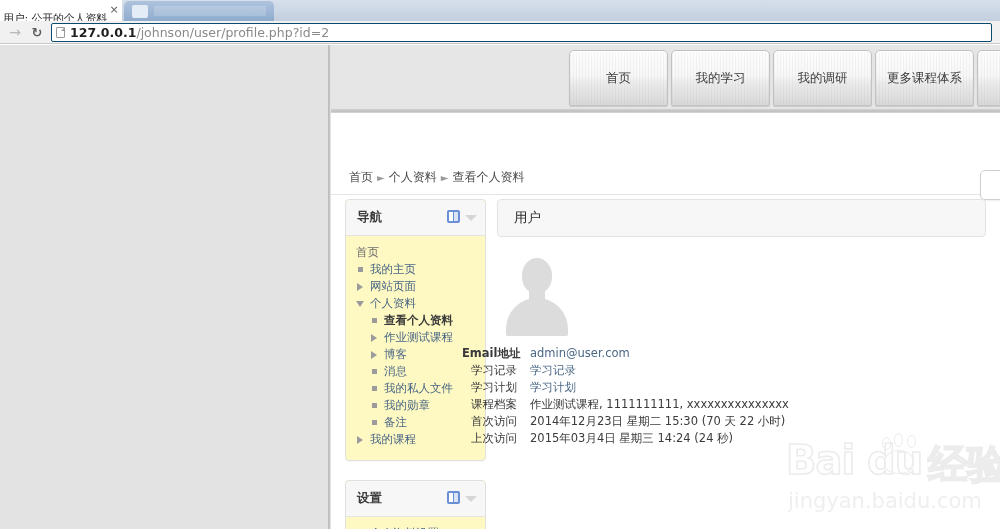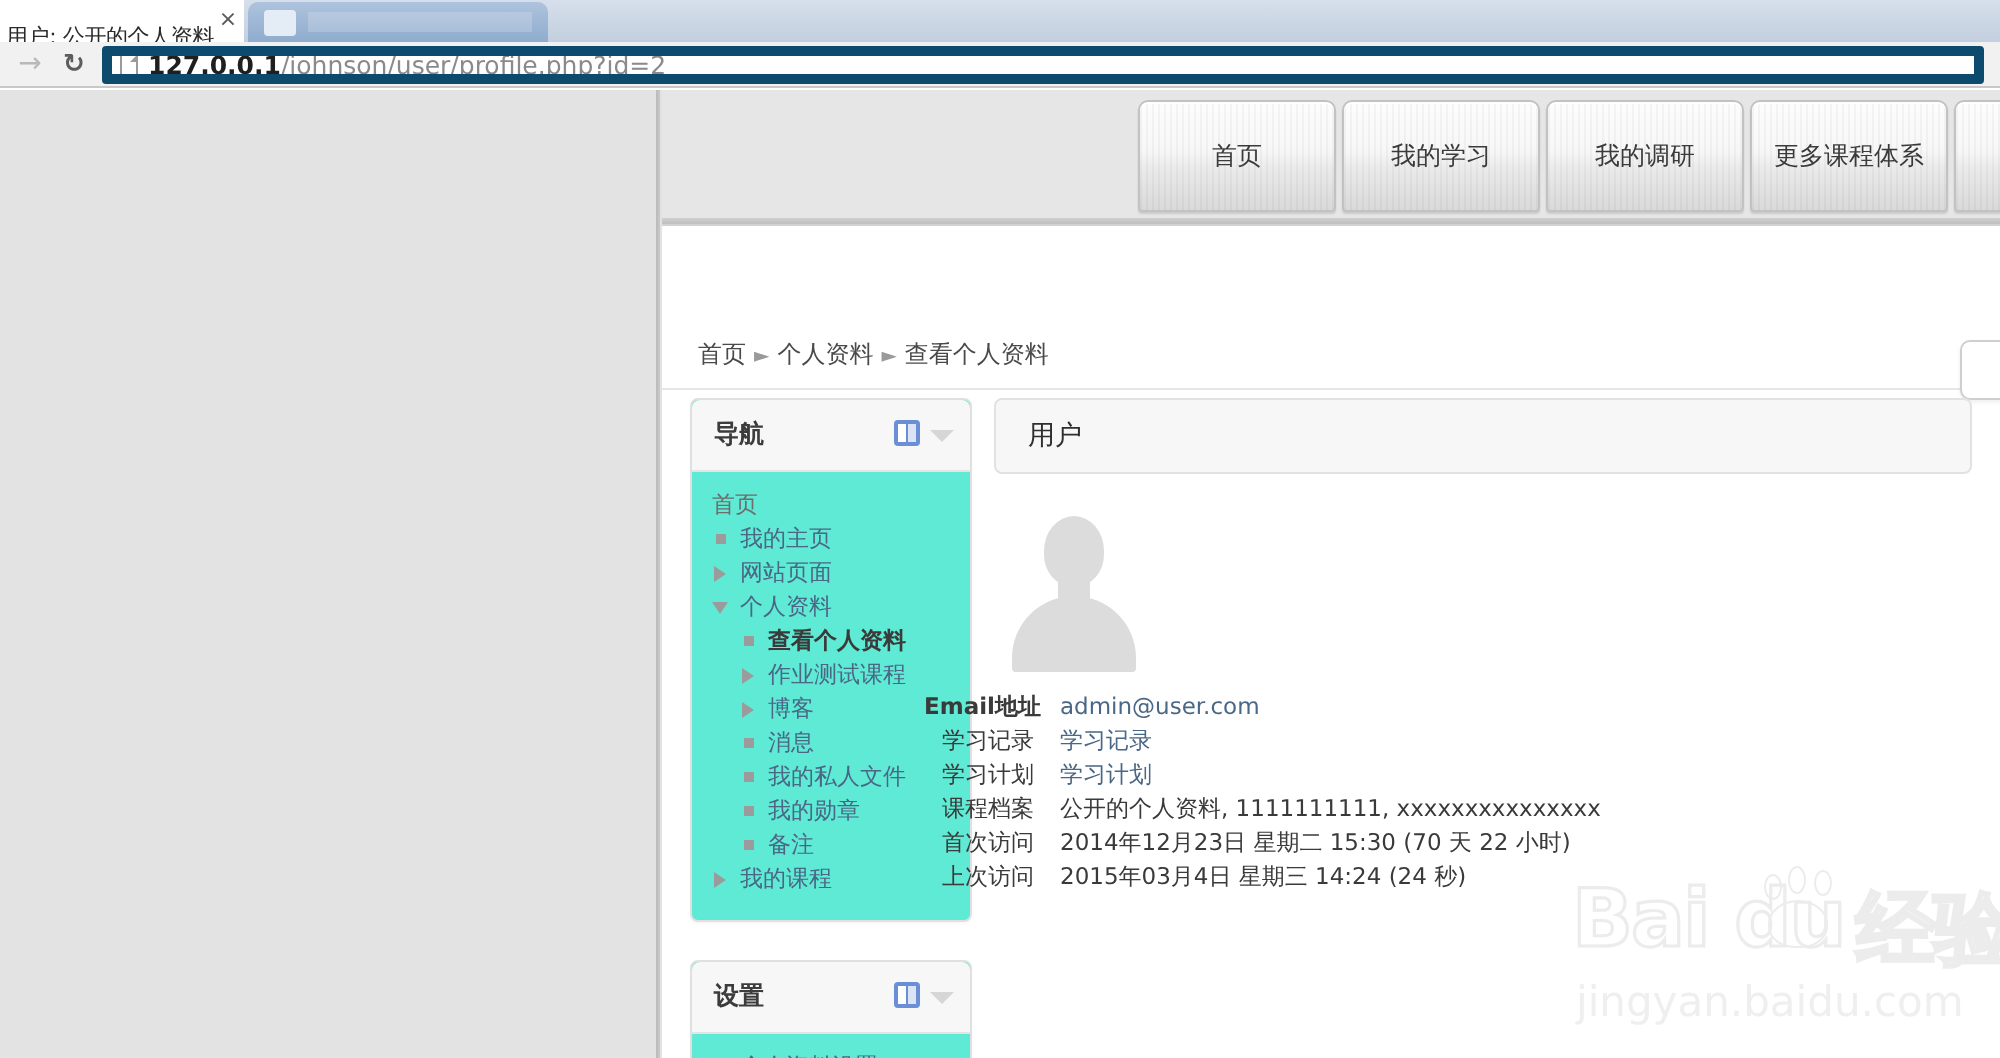--- a/index.html
+++ b/index.html
@@ -70,21 +70,21 @@
   }
   .nav-btn {
     width: 22px; height: 20px;
     display:flex; align-items:center; justify-content:center;
     font-size: 14px; color: #b9b9b9;
   }
   .nav-btn.reload { color: #5d5d5d; font-size: 13px; font-weight: 700; }
   .omnibox {
     flex: 1; height: 19px; margin-left: 3px; margin-right: 4px;
     background: #ffffff;
-    border: 5px solid #0c4a6e;
+    border: 1px solid #0c4a6e;
     border-radius: 2px;
     display: flex; align-items: center;
     padding: 0 4px;
     overflow: hidden;
   }
   .page-icon {
     width: 9px; height: 11px; margin-right: 5px; flex: 0 0 auto;
     border: 1px solid #9a9a9a; background: #fff; position: relative;
     border-radius: 1px;
   }
@@ -165,21 +165,21 @@
     border-radius: 5px;
     box-shadow: 0 1px 2px rgba(0,0,0,0.07);
   }
 
   
   .cols { position: absolute; left: 0; top: 86px; right: 0; bottom: 0; }
 
   .sidebar { position: absolute; left: 14px; top: 0; width: 141px; }
 
   .block {
-    background: #5eead4;
+    background: #fef9c3;
     border: 1px solid #e0e0e0;
     border-radius: 4px;
     margin-bottom: 19px;
     box-shadow: 0 1px 1px rgba(0,0,0,0.03);
   }
   .block-head {
     height: 36px;
     background: #f7f7f7;
     border-bottom: 1px solid #e4e4e4;
     border-radius: 4px 4px 0 0;
@@ -430,21 +430,21 @@
               <div class="det-row">
                 <div class="det-label">学习记录</div>
                 <div class="det-val"><a href="#">学习记录</a></div>
               </div>
               <div class="det-row">
                 <div class="det-label">学习计划</div>
                 <div class="det-val"><a href="#">学习计划</a></div>
               </div>
               <div class="det-row">
                 <div class="det-label">课程档案</div>
-                <div class="det-val">公开的个人资料, 1111111111, xxxxxxxxxxxxxxx</div>
+                <div class="det-val">作业测试课程, 1111111111, xxxxxxxxxxxxxxx</div>
               </div>
               <div class="det-row">
                 <div class="det-label">首次访问</div>
                 <div class="det-val">2014年12月23日 星期二 15:30  (70 天 22 小时)</div>
               </div>
               <div class="det-row">
                 <div class="det-label">上次访问</div>
                 <div class="det-val">2015年03月4日 星期三 14:24  (24 秒)</div>
               </div>
             </div>

